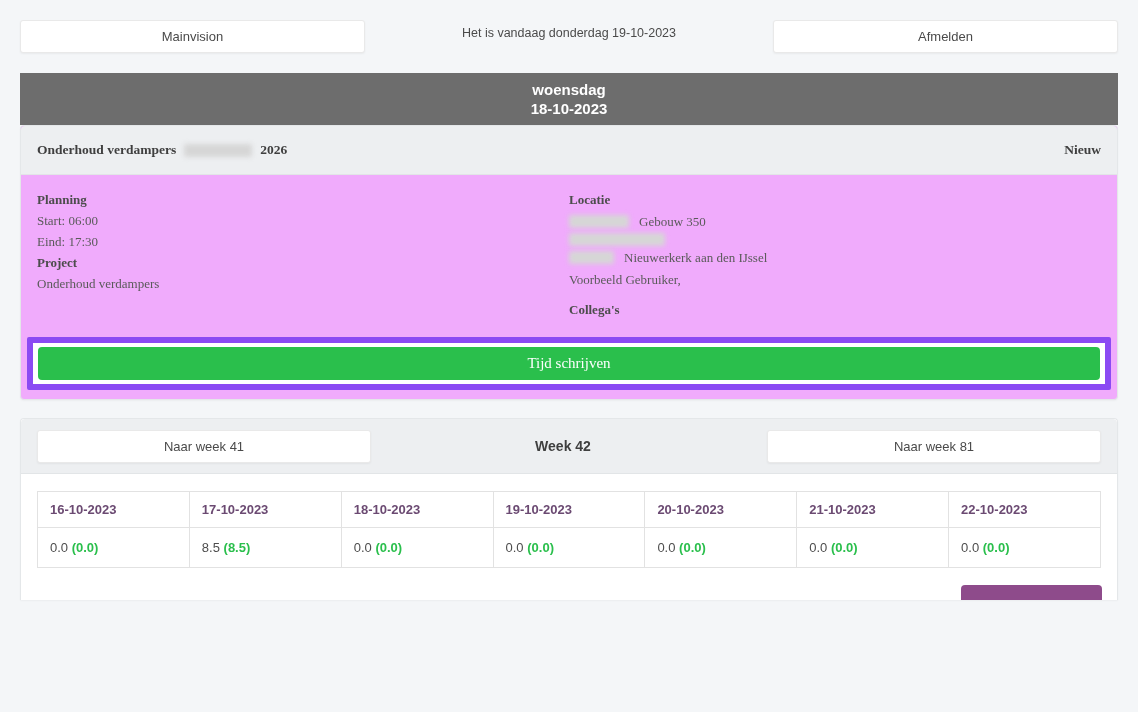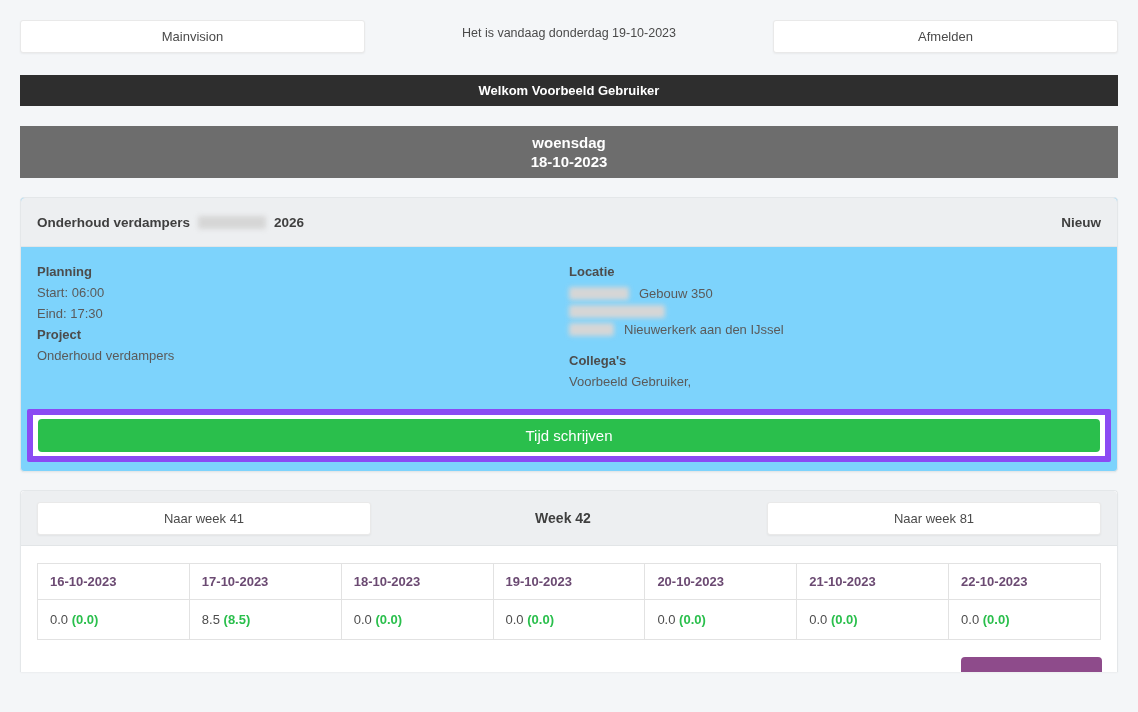--- a/index.html
+++ b/index.html
@@ -42,23 +42,24 @@
     display:flex; flex-direction:column; justify-content:center;
     text-align:center;
   }
 
   
   .day-nav { display:flex; gap:31px; margin-top:10px; }
   .day-nav .btn-white { flex:1; }
 
   
   .card {
-    margin-top:19px; background:#7dd3fc;
+    background:#f0abfc;
     border:1px solid #e4e7e9; border-radius:4px;
     box-shadow:0 1px 2px rgba(0,0,0,0.04);
+    font-family:Liberation Serif, serif;
   }
   .card-header {
     height:49px; background:#edeff1; border-bottom:1px solid #e2e5e7;
     border-radius:4px 4px 0 0;
     display:flex; align-items:center; justify-content:space-between;
     padding:0 16px; font-weight:bold; font-size:13.5px; color:#3f3f3f;
   }
   .card-title { display:flex; align-items:center; }
   .redact {
     display:inline-block; background:#d6d6d6; border-radius:2px;
@@ -133,21 +134,20 @@
 <body>
 
 <div class="page">
 
   <div class="topbar">
     <div class="btn-white">Mainvision</div>
     <div class="topbar-center">Het is vandaag donderdag 19-10-2023</div>
     <div class="btn-white">Afmelden</div>
   </div>
 
-  <div class="welcome-bar">Welkom Voorbeeld Gebruiker</div>
 
   <div class="day-header">
     <div>woensdag</div>
     <div>18-10-2023</div>
   </div>
 
 
   <div class="card">
     <div class="card-header">
       <div class="card-title">
@@ -173,22 +173,22 @@
           <span class="redact" style="width:60px;"></span>
           <span>Gebouw 350</span>
         </div>
         <div class="loc-line">
           <span class="redact" style="width:96px;"></span>
         </div>
         <div class="loc-line">
           <span class="redact" style="width:45px;"></span>
           <span>Nieuwerkerk aan den IJssel</span>
         </div>
+        <div class="info-line">Voorbeeld Gebruiker,</div>
         <div class="info-line info-head colleagues-head">Collega's</div>
-        <div class="info-line">Voorbeeld Gebruiker,</div>
       </div>
     </div>
 
     <div class="highlight-box">
       <button class="btn-green">Tijd schrijven</button>
     </div>
   </div>
 
   <div class="week-card">
     <div class="week-header">

